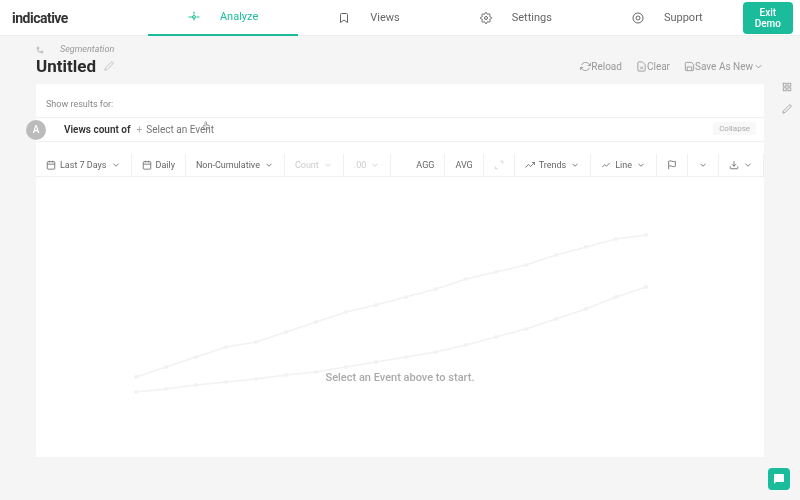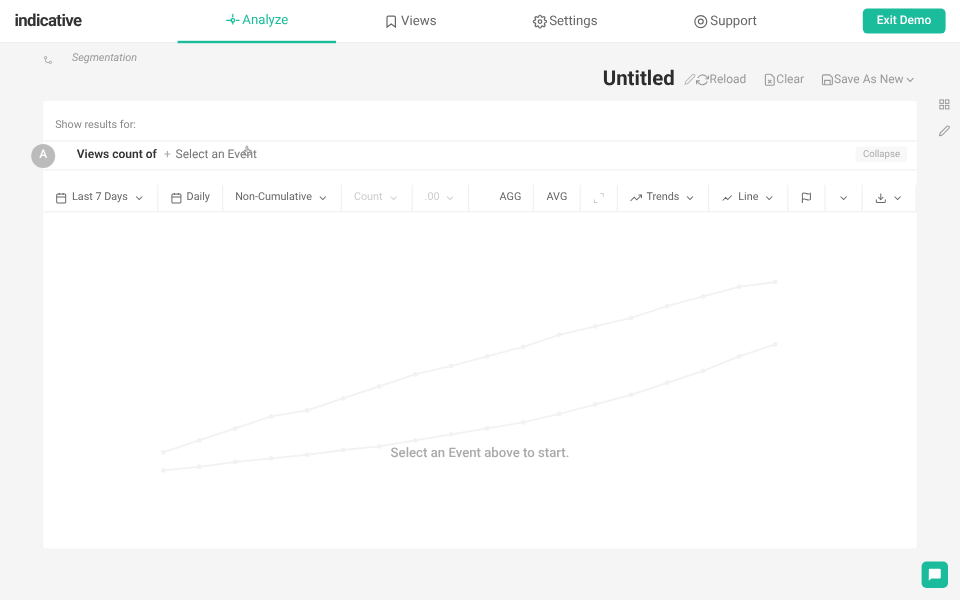--- a/index.html
+++ b/index.html
@@ -1,27 +1,27 @@
 <!DOCTYPE html>
 <html><head>
 <meta charset="utf-8">
 <style>
 * { margin: 0; padding: 0; box-sizing: border-box; font-family: -apple-system, BlinkMacSystemFont, 'Segoe UI', Roboto, sans-serif; }
 body { background: #f5f5f5; width: 800px; height: 500px; overflow: hidden; }
 .topbar { height: 36px; background: #fff; display: flex; align-items: center; padding: 0 12px; border-bottom: 1px solid #eee; }
 .logo { font-weight: 700; font-size: 14px; color: #333; letter-spacing: -0.5px; }
 .nav { display: flex; gap: 0; margin-left: 80px; flex: 1; }
-.nav-item { display: flex; align-items: center; gap: 2px; padding: 0 40px; font-size: 11px; color: #666; cursor: pointer; height: 36px; }
+.nav-item { display: flex; align-items: center; gap: 20px; padding: 0 40px; font-size: 11px; color: #666; cursor: pointer; height: 36px; }
 .nav-item.active { color: #1abc9c; border-bottom: 2px solid #1abc9c; }
 .nav-item svg { width: 12px; height: 12px; }
 .exit-btn { background: #1abc9c; color: #fff; border: none; padding: 5px 12px; border-radius: 4px; font-size: 10px; cursor: pointer; font-weight: 500; }
 .subheader { padding: 8px 36px 4px; }
 .breadcrumb { font-size: 9px; color: #999; display: flex; align-items: flex-end; gap: 16px; font-style: italic; }
 .breadcrumb svg { width: 8px; height: 8px; }
-.title-row { display: flex; align-items: center; justify-content: flex-end; margin-top: 2px; }
+.title-row { display: flex; align-items: center; justify-content: space-between; margin-top: 2px; }
 .title-left { display: flex; align-items: center; gap: 8px; }
 .page-title { font-size: 17px; font-weight: 700; color: #2c2c2c; }
 .edit-icon { width: 10px; height: 10px; color: #bbb; cursor: pointer; }
 .actions { display: flex; gap: 14px; align-items: center; }
 .action-btn { display: flex; align-items: center; gap: 0; font-size: 10px; color: #999; cursor: pointer; background: none; border: none; }
 .action-btn svg { width: 11px; height: 11px; }
 .main { margin: 4px 36px 0; background: #fff; border-radius: 2px; position: relative; }
 .filter-row { padding: 8px 10px 6px; border-bottom: 1px solid #f0f0f0; }
 .filter-label { font-size: 9px; color: #888; }
 .event-row { display: flex; align-items: center; padding: 6px 10px; border-bottom: 1px solid #f0f0f0; position: relative; }

